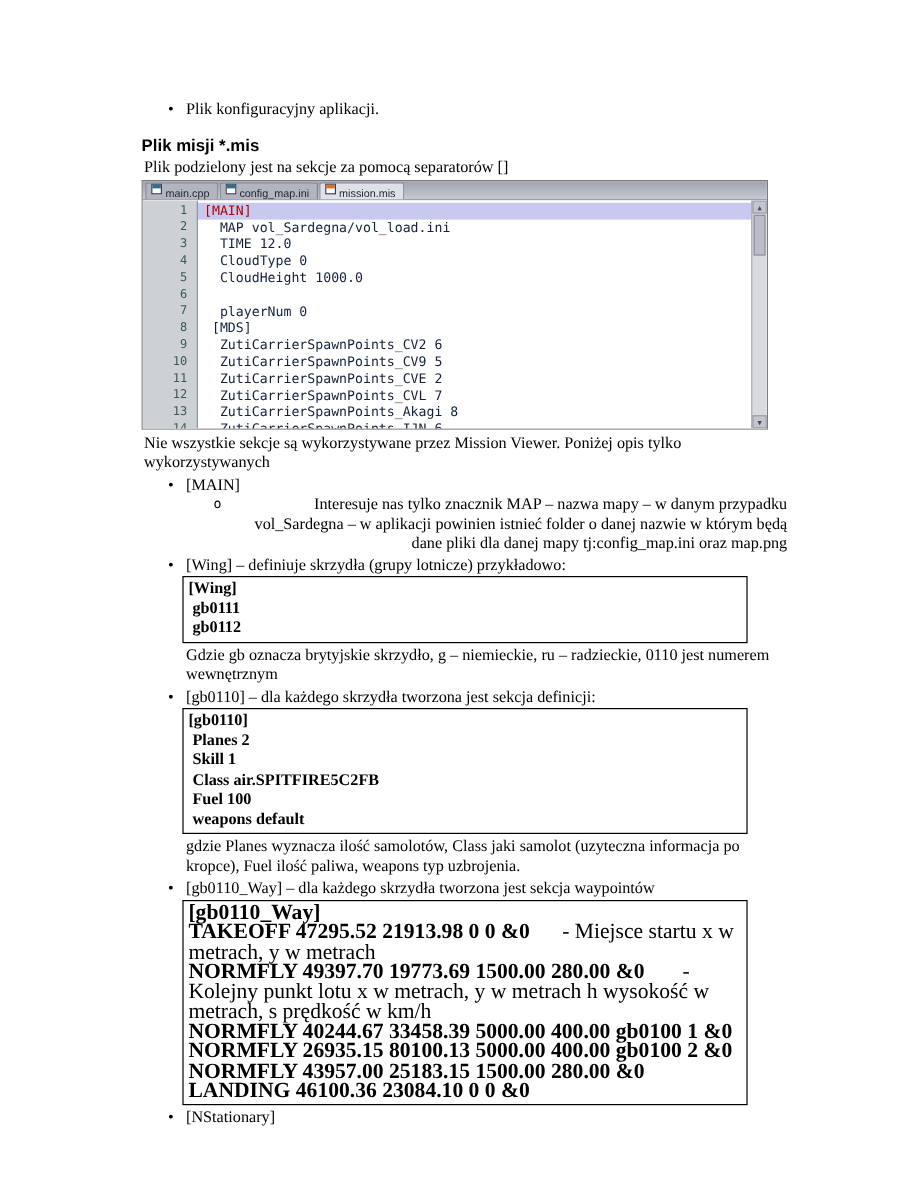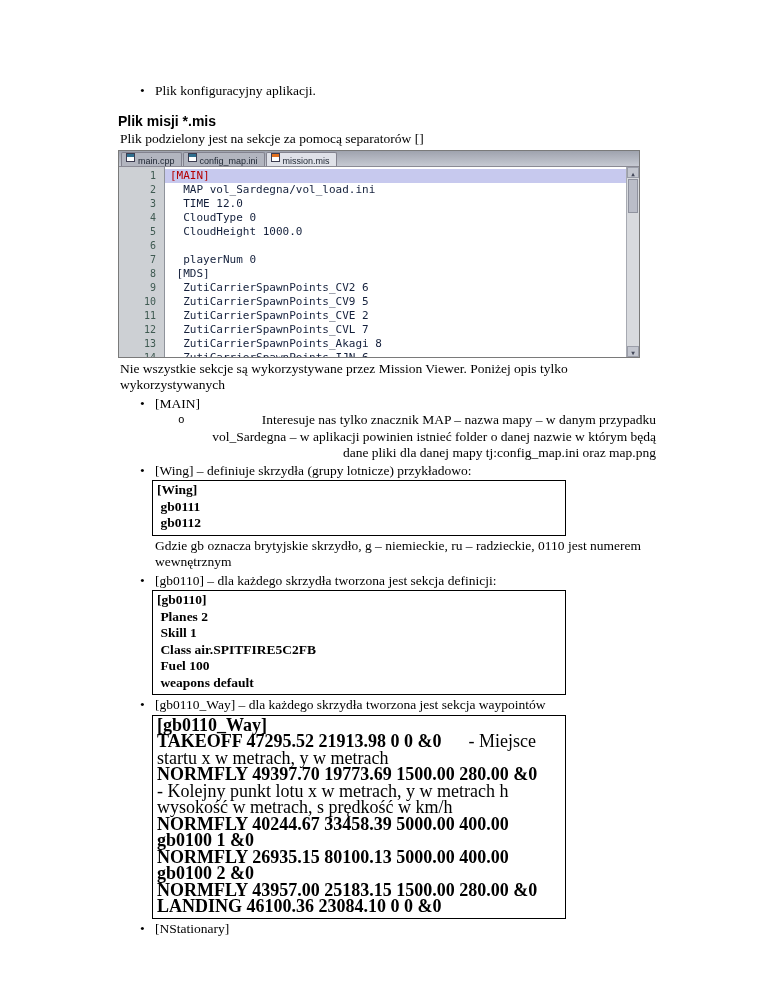--- a/index.html
+++ b/index.html
@@ -40,21 +40,21 @@
   .lnum{flex:0 0 46px;width:46px;text-align:right;padding-right:9px;color:#3f5a52;font-size:10px;}
   .ltxt{flex:1;white-space:pre;color:#14203c;padding-left:5px;margin-right:13px;}
   .crow.hl .ltxt{background:#c7c9ee;color:#b40000;}
   .vscroll{position:absolute;right:0;top:0;bottom:0;width:13px;background:#d8dade;border-left:1px solid #a7aab2;
            display:flex;flex-direction:column;}
   .sbtn{height:11px;font-size:6px;text-align:center;line-height:11px;color:#44485a;background:#c3c6cf;border:1px solid #9a9da8;}
   .sthumb{height:34px;margin:1px;background:#babdc8;border:1px solid #8f929e;}
   .sdown{margin-top:auto;}
 
   
-  .defbox{width:414px;margin:1px 0 2px 34px;border:1px solid #000;padding:1px 5px 3px 4px;font-weight:bold;}
+  .defbox{width:471px;margin:1px 0 2px 34px;border:1px solid #000;padding:1px 5px 3px 4px;font-weight:bold;}
   .defbox .boxline{white-space:pre-wrap;}
   .waybox{font-weight:normal;font-size:18px;line-height:16.5px;}
   .wline{white-space:pre-wrap;}
   .wcode{font-weight:bold;}
   .wdesc{font-weight:normal;white-space:pre-wrap;}
 </style>
 </head>
 <body>
 
 <div class="content">
@@ -176,20 +176,21 @@
     <span class="btext">[gb0110] – dla każdego skrzydła tworzona jest sekcja definicji:</span>
   </div>
   <div class="defbox">
     <div class="boxline">[gb0110]</div>
     <div class="boxline"> Planes 2</div>
     <div class="boxline"> Skill 1</div>
     <div class="boxline"> Class air.SPITFIRE5C2FB</div>
     <div class="boxline"> Fuel 100</div>
     <div class="boxline"> weapons default</div>
   </div>
+  <p class="para note">gdzie Planes wyznacza ilość samolotów, Class jaki samolot (uzyteczna informacja po kropce), Fuel ilość paliwa, weapons typ uzbrojenia.</p>
 
   <div class="b1">
     <span class="marker">•</span>
     <span class="btext">[gb0110_Way] – dla każdego skrzydła tworzona jest sekcja waypointów</span>
   </div>
   <div class="defbox waybox">
     <div class="wline"><span class="wcode">[gb0110_Way]</span><span class="wdesc"></span></div>
     <div class="wline"><span class="wcode">TAKEOFF 47295.52 21913.98 0 0 &amp;0</span><span class="wdesc">      - Miejsce startu x w metrach, y w metrach</span></div>
     <div class="wline"><span class="wcode">NORMFLY 49397.70 19773.69 1500.00 280.00 &amp;0</span><span class="wdesc">       - Kolejny punkt lotu x w metrach, y w metrach h wysokość w metrach, s prędkość w km/h</span></div>
     <div class="wline"><span class="wcode">NORMFLY 40244.67 33458.39 5000.00 400.00 gb0100 1 &amp;0</span><span class="wdesc"></span></div>

